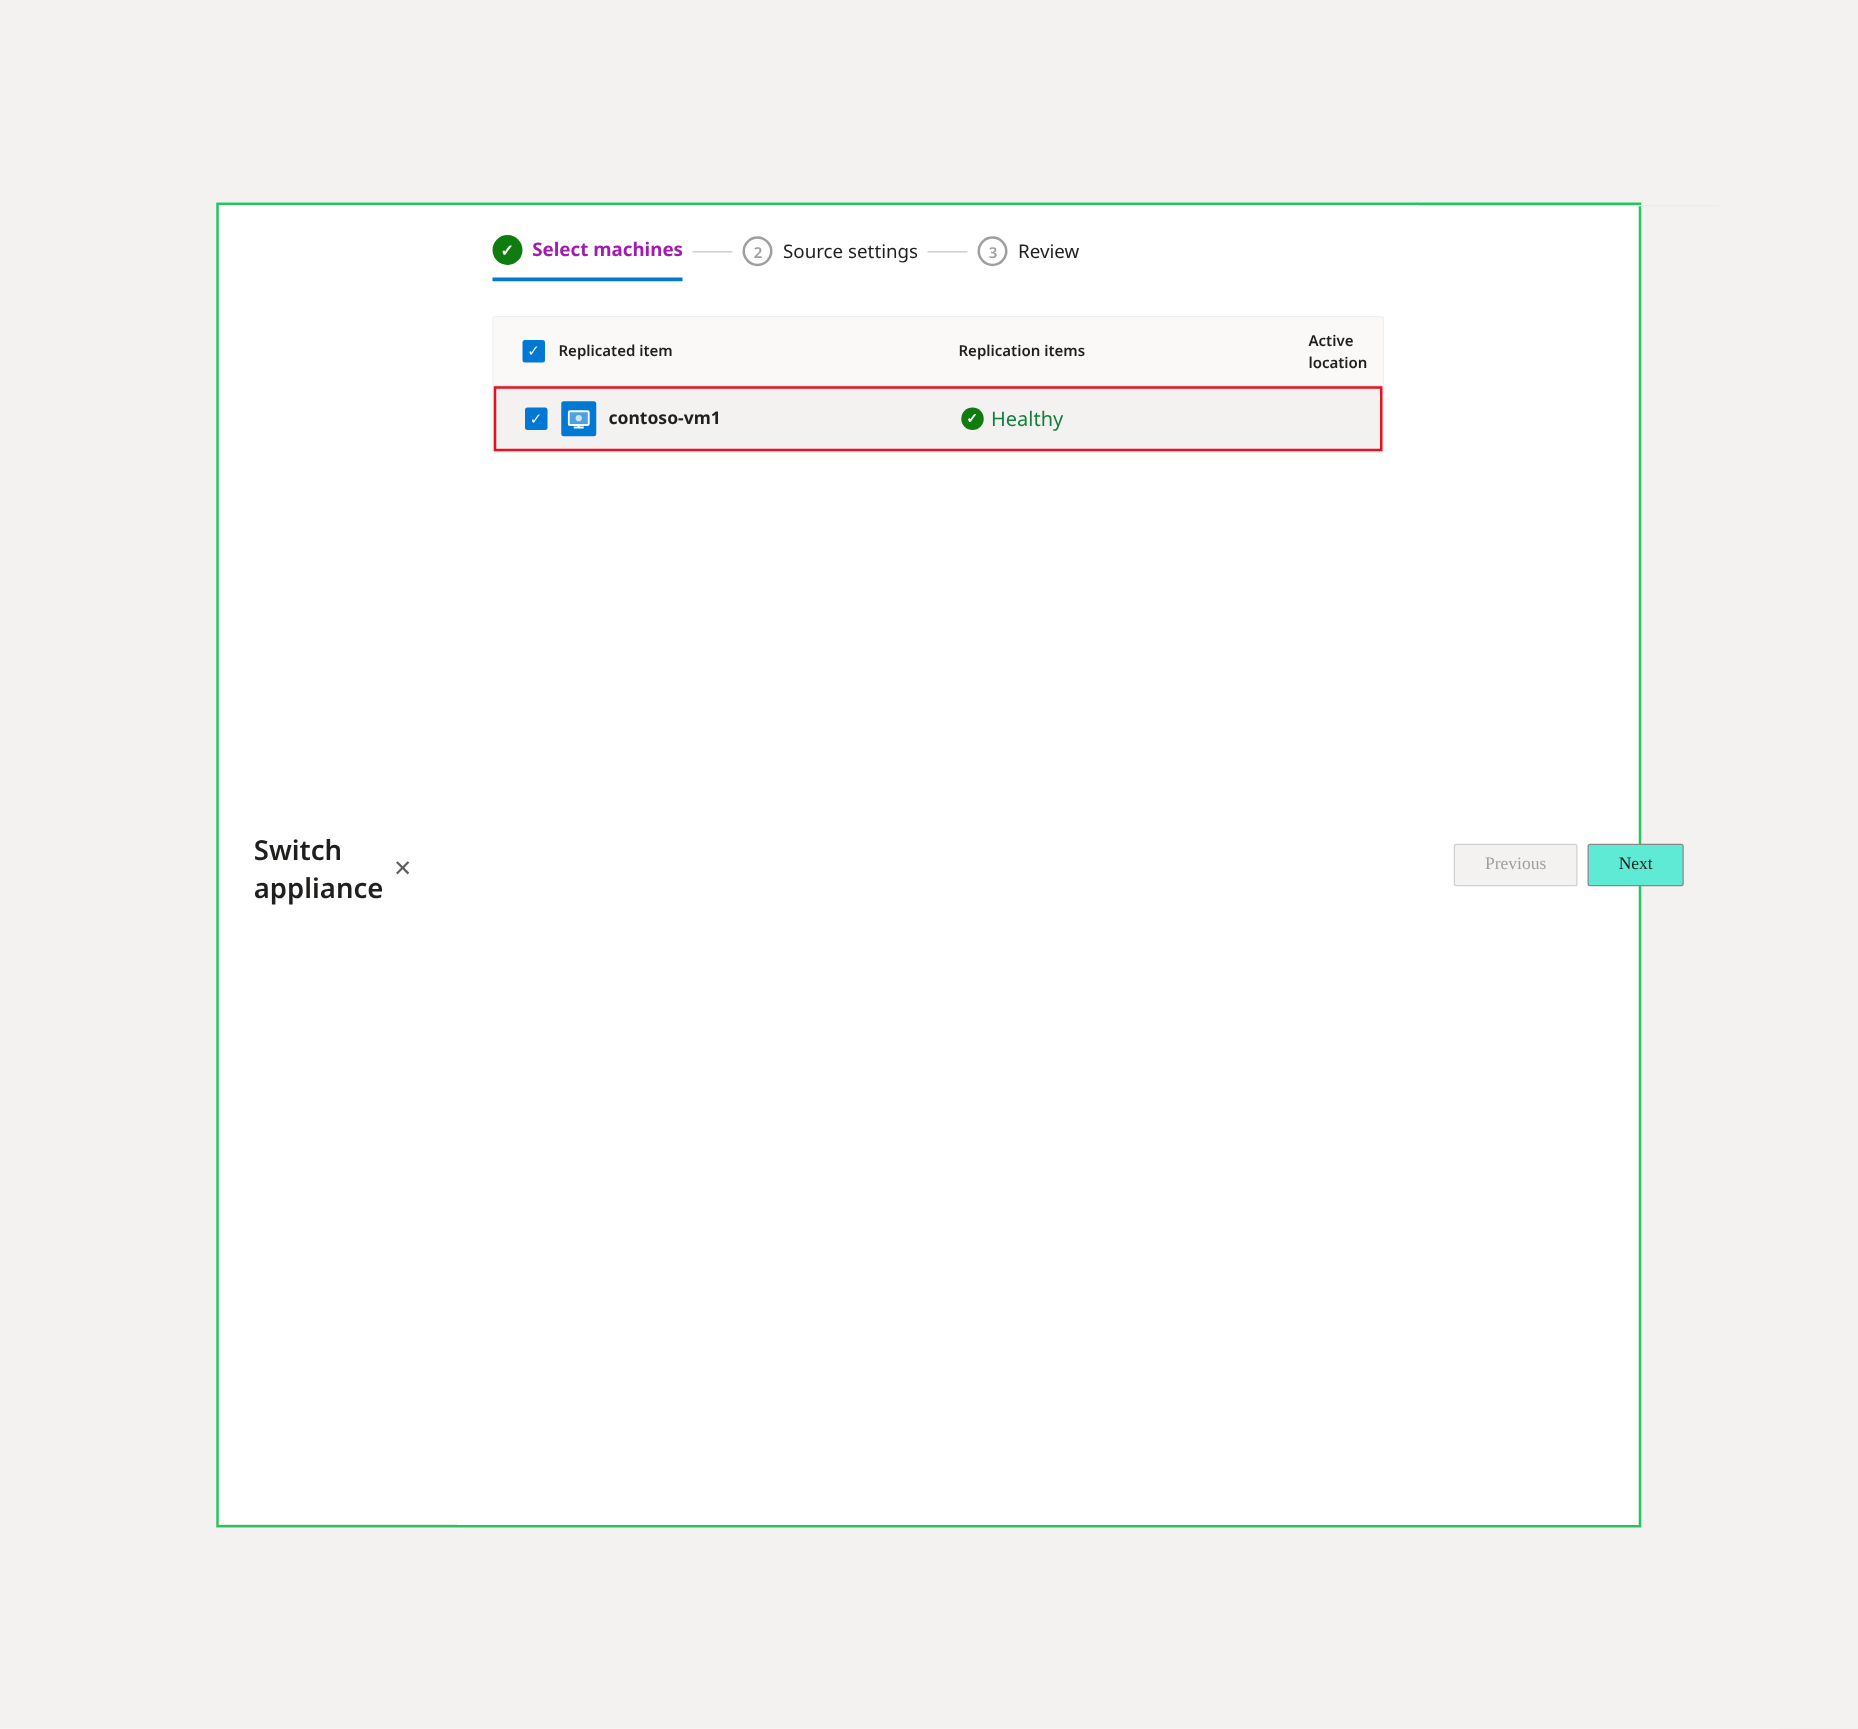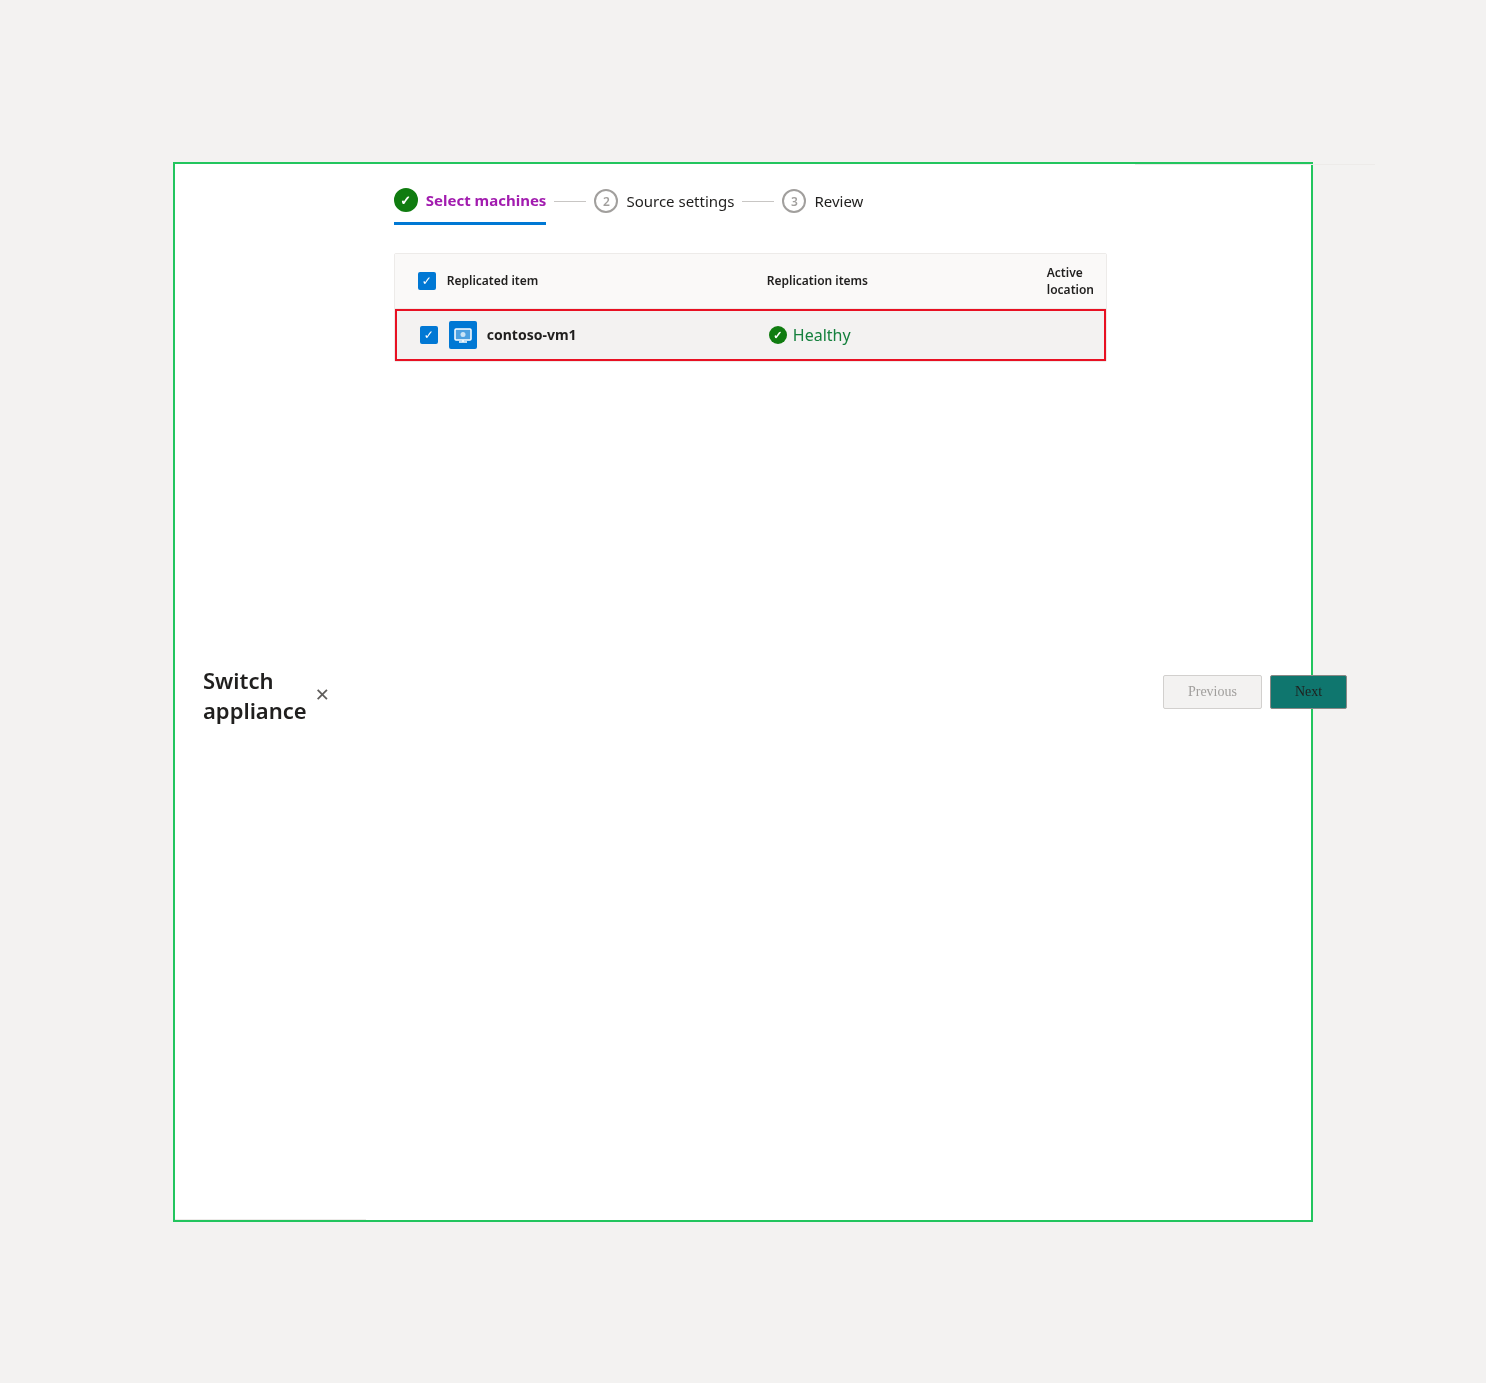--- a/index.html
+++ b/index.html
@@ -224,21 +224,21 @@
       border-radius: 2px;
       font-weight: 400;
     }
     .btn-previous {
       background: #f3f2f1;
       border: 1px solid #d2d0ce;
       color: #a19f9d;
       cursor: default;
     }
     .btn-next {
-      background: #0f766e;
+      background: #5eead4;
       border: 1px solid #8a8886;
       color: #201f1e;
     }
   </style>
 </head>
 <body>
 
 <div class="dialog">
 
   <div class="dialog-header">

